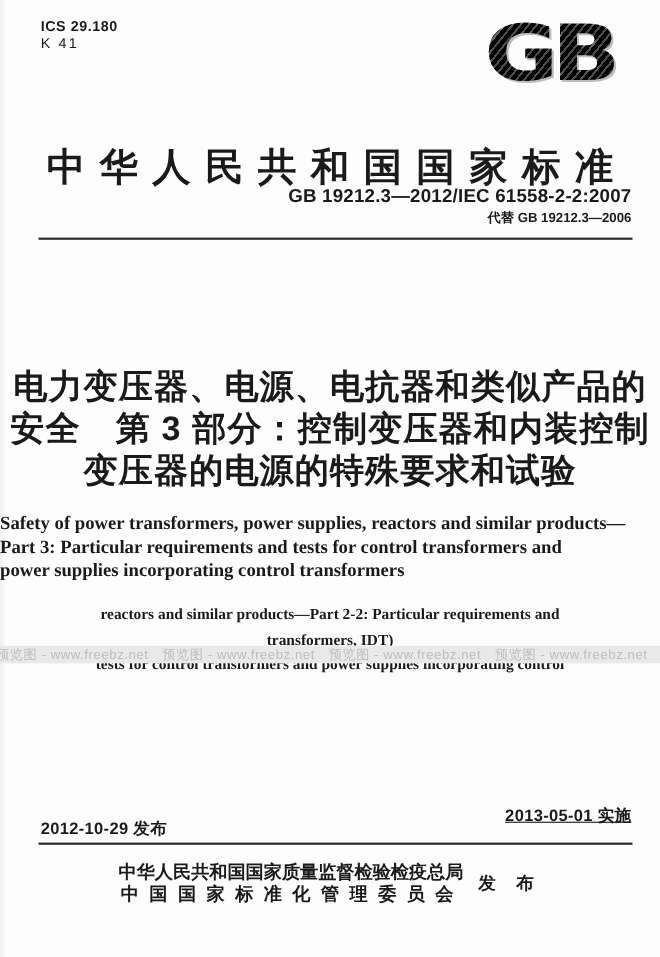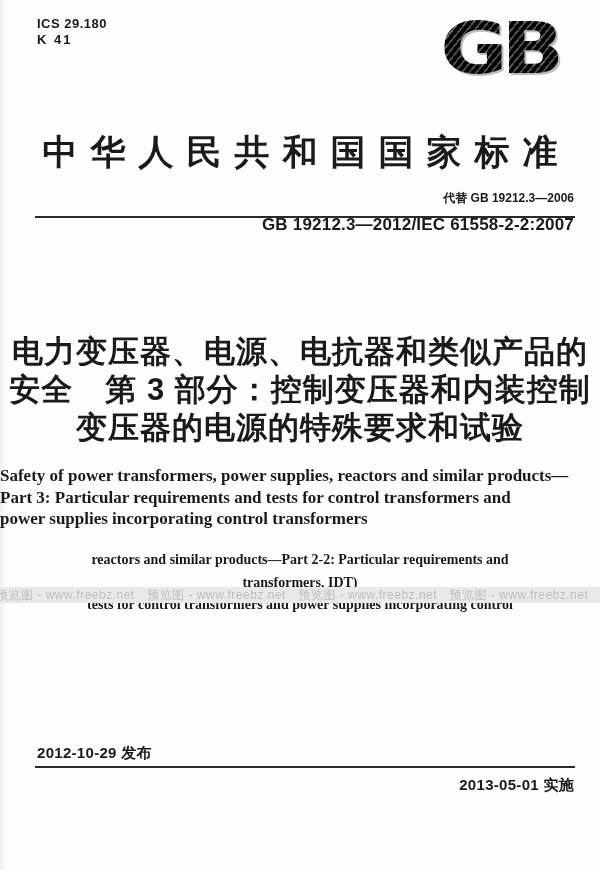--- a/index.html
+++ b/index.html
@@ -6,21 +6,21 @@
   .page{
     position:relative;
     width:600px;height:870px;
     background:#fdfdfd;
     color:#1a1a1a;
     font-family:"Liberation Sans", sans-serif;
     overflow:hidden;
   }
   
   .ics{position:absolute;left:37px;top:16px;font-size:13px;font-weight:bold;letter-spacing:0.5px;}
-  .class-code{position:absolute;left:37px;top:32px;font-size:13px;font-weight:bold;letter-spacing:2px;}
+  .class-code{position:absolute;left:37px;top:32px;font-size:13px;font-weight:normal;letter-spacing:2px;}
   
   .gb-logo{
     position:absolute;right:42px;top:14px;
     font-family:"DejaVu Sans", sans-serif;
     font-size:82px;font-weight:900;line-height:1;
     letter-spacing:-6px;
     transform:scaleY(0.86);transform-origin:top right;
     color:#141414;
     background:repeating-linear-gradient(125deg,#000 0 2px,#666 2px 4px,#000 4px 6px);
     -webkit-background-clip:text;background-clip:text;
@@ -34,21 +34,21 @@
     font-size:35px;font-weight:bold;
     letter-spacing:13px;
     white-space:nowrap;
     text-indent:13px; 
     margin-top:25px;
   }
   
   .std-no{
     position:absolute;right:26px;top:169px;
     text-align:right;
-    font-size:17px;font-weight:bold;letter-spacing:0.2px;margin-top:46px;
+    font-size:17px;font-weight:bold;letter-spacing:0.2px;
   }
   .replaces{
     position:absolute;right:26px;top:190px;
     text-align:right;
     font-size:12px;font-weight:bold;
   }
   .rule{position:absolute;left:35px;right:25px;height:2px;background:#2a2a2a;}
   .rule-top{top:216px;}
   .rule-bottom{top:766px;}
   
@@ -81,21 +81,21 @@
     overflow:hidden;
     white-space:nowrap;
     font-size:12px;line-height:16px;
     color:#bdbdbd;
     letter-spacing:0.5px;
     text-indent:-4px;
     z-index:2;
   }
   
   .issue-date{position:absolute;left:37px;top:744px;font-size:15px;font-weight:bold;letter-spacing:0.3px;}
-  .impl-date{position:absolute;right:26px;top:776px;font-size:15px;font-weight:bold;letter-spacing:0.3px;}
+  .impl-date{position:absolute;right:26px;top:732px;font-size:15px;font-weight:bold;letter-spacing:0.3px;text-decoration:underline;}
   
   .issuer-row{
     position:absolute;top:783px;left:0;right:0;
     display:flex;justify-content:center;align-items:center;gap:13px;
   }
   .issuer-col{display:flex;flex-direction:column;}
   .issuer-primary{
     font-size:16.5px;font-weight:bold;line-height:20px;white-space:nowrap;
   }
   .issuer-secondary{
@@ -148,14 +148,21 @@
     <div>tests for control transformers and power supplies incorporating control</div>
   </div>
 
   <div class="wm-band">预览图 - www.freebz.net　预览图 - www.freebz.net　预览图 - www.freebz.net　预览图 - www.freebz.net　预览图 - www.freebz.net</div>
 
   <div class="issue-date">2012-10-29 发布</div>
   <div class="impl-date">2013-05-01 实施</div>
 
   <div class="rule rule-bottom"></div>
 
+  <div class="issuer-row">
+    <div class="issuer-col">
+      <div class="issuer-primary">中华人民共和国国家质量监督检验检疫总局</div>
+      <div class="issuer-secondary">中国国家标准化管理委员会</div>
+    </div>
+    <div class="publish-label">发 布</div>
+  </div>
 
 </div>
 
 </body></html>

